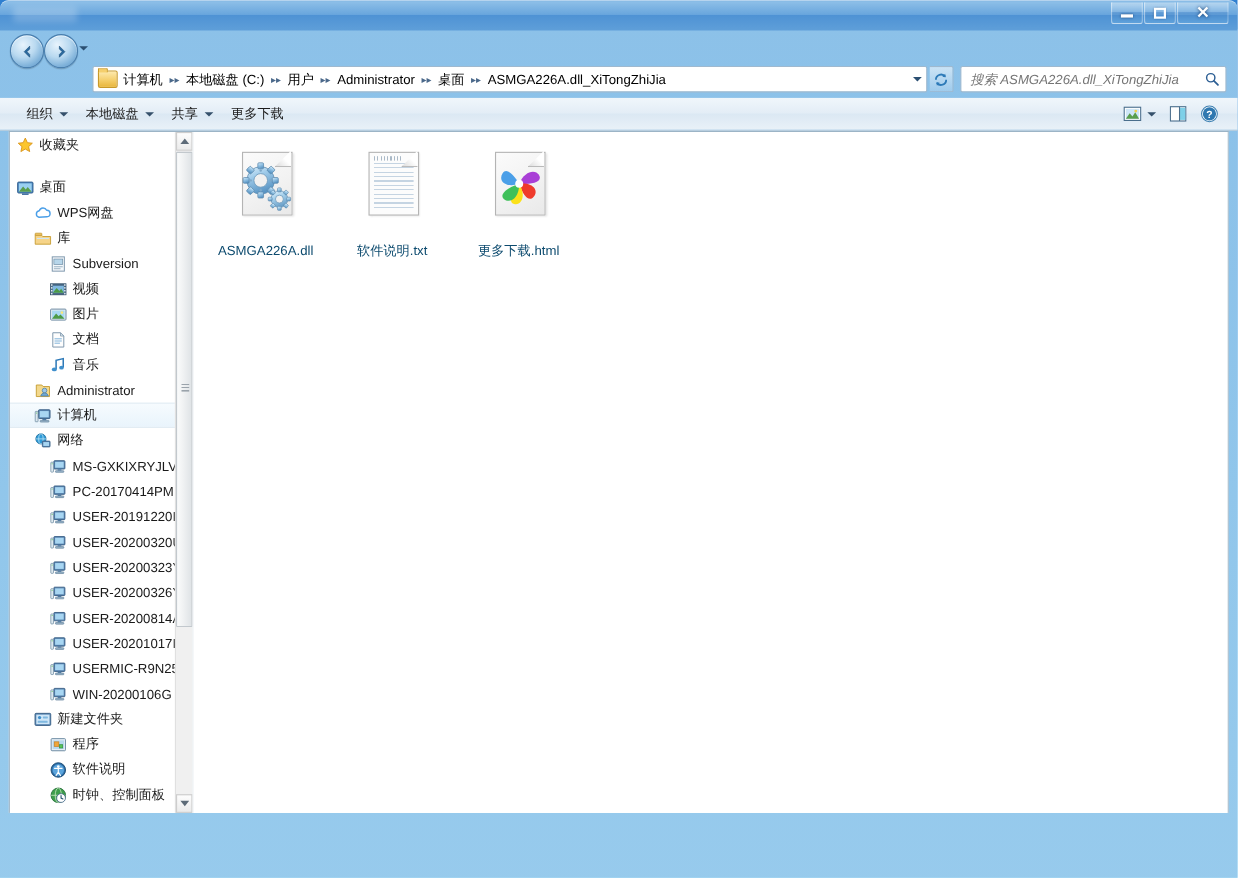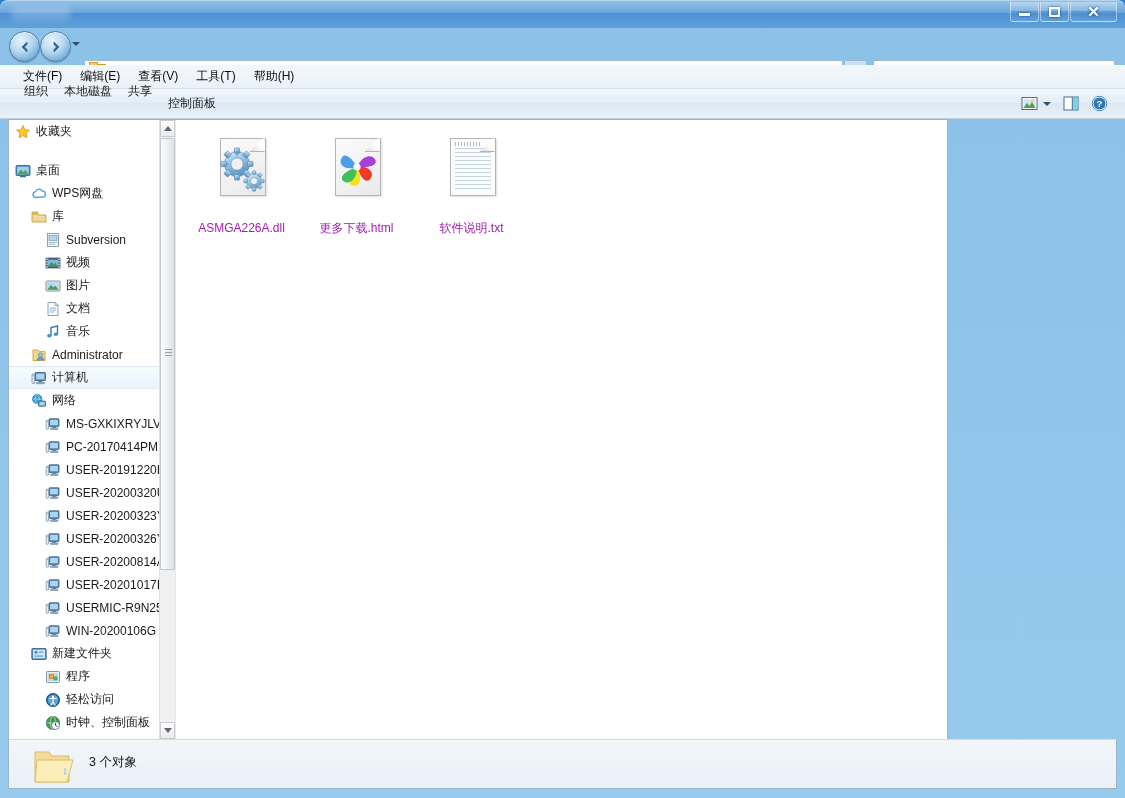--- a/index.html
+++ b/index.html
@@ -195,34 +195,34 @@
     width:1125px; height:30px;
     background: linear-gradient(180deg, #f0f6fb 0%, #e3edf6 48%, #dbe8f3 50%, #e9f1f8 100%);
     border-bottom:1px solid #b9cfdf;
     display:flex; align-items:center;
     padding-left:16px;
     box-sizing:border-box;
   }
   .tbitem {
     font-size:12px; color:#1b1b1b;
     padding:4px 8px;
-    display:flex; align-items:center; gap:20px;
-    cursor:default; border-radius:2px;flex-direction:column;
+    display:flex; align-items:center; gap:6px;
+    cursor:default; border-radius:2px;
   }
   .caret {
     width:0;height:0;border-left:4px solid transparent;border-right:4px solid transparent;
     border-top:4px solid #35506b; display:inline-block;
   }
   #tb-right { margin-left:auto; display:flex; align-items:center; gap:2px; padding-right:12px; }
   .tbicon { padding:3px 5px; display:flex; align-items:center; gap:5px; cursor:default; border-radius:2px; }
 
   
   #body {
     position:absolute; left:8px; top:119px;
-    width:940px; height:620px;
+    width:1109px; height:620px;
     background:#ffffff;
     border:1px solid #9cb4c6;
     border-bottom:none;
     box-sizing:border-box;
     display:flex;
     overflow:hidden;
   }
 
   
   #sidebar {
@@ -294,21 +294,21 @@
     display:flex; gap:0px;
   }
   .fileitem {
     width:115px;
     display:flex; flex-direction:column; align-items:center;
     padding-top:6px;
     cursor:default;
   }
   .thumb { width:64px; height:80px; position:relative; }
   .fname {
-    margin-top:7px; font-size:12px; color:#a21caf;
+    margin-top:7px; font-size:12px; color:#0c4a6e;
     text-align:center; line-height:15px;
     max-width:112px;
     word-break: break-all;
   }
 
   
   .page-shape {
     position:absolute; left:10px; top:4px;
     width:44px; height:56px;
     background: linear-gradient(150deg,#fbfbfb 0%, #f2f2f2 55%, #e9e9e9 100%);
@@ -422,43 +422,36 @@
       <input id="search-input" type="text" placeholder="搜索 ASMGA226A.dll_XiTongZhiJia" style="">
       <span id="search-icon">
         <svg width="14" height="14" viewBox="0 0 16 16">
           <circle cx="6.5" cy="6.5" r="4.3" fill="none" stroke="#2d5f94" stroke-width="1.5"></circle>
           <line x1="9.8" y1="9.8" x2="14" y2="14" stroke="#2d5f94" stroke-width="1.8" stroke-linecap="round"></line>
         </svg>
       </span>
     </div>
   </div>
 
-  <div id="menubar">
-    <div class="menuitem">文件(F)</div>
-    <div class="menuitem">编辑(E)</div>
-    <div class="menuitem">查看(V)</div>
-    <div class="menuitem">工具(T)</div>
-    <div class="menuitem">帮助(H)</div>
-  </div>
 
   <div id="toolbar">
     <div class="tbitem">
       <span>组织</span>
       <span class="caret"></span>
     </div>
     <div class="tbitem">
       <span>本地磁盘</span>
       <span class="caret"></span>
     </div>
     <div class="tbitem">
       <span>共享</span>
       <span class="caret"></span>
     </div>
     <div class="tbitem">
-      <span>控制面板</span>
+      <span>更多下载</span>
     </div>
 
     <div id="tb-right">
       <div class="tbicon">
         <svg width="17" height="15" viewBox="0 0 17 15">
           <rect x="1" y="1.5" width="15" height="12" fill="#fdfdfd" stroke="#4a6e8c" stroke-width="1"></rect>
           <rect x="2.5" y="3" width="12" height="9" fill="#cfe6f7"></rect>
           <path d="M2.5 12 L6 7 L8.5 10 L11 6 L14.5 12 Z" fill="#5a9e4c"></path>
           <circle cx="11.5" cy="5" r="1.3" fill="#f2d14a"></circle>
         </svg>
@@ -779,21 +772,21 @@
           </div>
           <div class="navrow ind2">
             <span class="ico">
               <svg width="16" height="16" viewBox="0 0 16 16">
                 <circle cx="8" cy="8" r="6.6" fill="#2e6ea8" stroke="#17486f" stroke-width="0.8"></circle>
                 <circle cx="8" cy="8" r="5.2" fill="#5aa4dc"></circle>
                 <circle cx="8" cy="4.9" r="1.2" fill="#ffffff"></circle>
                 <path d="M4.6 6.5 L11.4 6.5 M8 6.5 L8 10 M8 10 L6 13 M8 10 L10 13" stroke="#ffffff" stroke-width="1.1" fill="none" stroke-linecap="round"></path>
               </svg>
             </span>
-            <span class="lbl">轻松访问</span>
+            <span class="lbl">软件说明</span>
           </div>
           <div class="navrow ind2">
             <span class="ico">
               <svg width="16" height="16" viewBox="0 0 16 16">
                 <circle cx="8" cy="8" r="6.6" fill="#3f9e4c" stroke="#24703a" stroke-width="0.8"></circle>
                 <ellipse cx="8" cy="8" rx="2.8" ry="6.6" fill="none" stroke="#cdecc9" stroke-width="0.7"></ellipse>
                 <line x1="1.4" y1="8" x2="14.6" y2="8" stroke="#cdecc9" stroke-width="0.7"></line>
                 <circle cx="10.5" cy="10.5" r="4" fill="#ffffff" stroke="#4a6e8c" stroke-width="0.8"></circle>
                 <path d="M10.5 8.2 L10.5 10.5 L12.2 11.4" stroke="#26506f" stroke-width="1" fill="none" stroke-linecap="round"></path>
               </svg>
@@ -871,59 +864,51 @@
                 </g>
                 <circle r="3.6" fill="#f0f0f0" stroke="#6d9bbd" stroke-width="0.7"></circle>
               </g>
             </svg>
           </div>
           <div class="fname">ASMGA226A.dll</div>
         </div>
 
         <div class="fileitem">
           <div class="thumb">
+            <div class="page-shape" style="background:#fcfcfc;">
+              <div class="txt-top"></div>
+              <div class="txt-lines"></div>
+            </div>
+            <div style="position:absolute;left:10px;top:4px;width:44px;height:56px;overflow:visible;">
+              <div class="page-fold-line" style="position:absolute;right:-1px;top:-1px;width:14px;height:14px;"></div>
+            </div>
+          </div>
+          <div class="fname">软件说明.txt</div>
+        </div>
+
+        <div class="fileitem">
+          <div class="thumb">
             <div class="page-shape"></div>
             <div style="position:absolute;left:10px;top:4px;width:44px;height:56px;overflow:visible;">
               <div class="page-fold-line" style="position:absolute;right:-1px;top:-1px;width:14px;height:14px;"></div>
             </div>
             <svg width="64" height="80" viewBox="0 0 64 80" style="position:absolute;left:0;top:0;">
               <g transform="translate(32,33)">
 
                 <path d="M0,0 C3,-13 13,-16 17,-10 C20,-5 12,-1 0,0 Z" fill="#a93fd6" transform="rotate(10)"></path>
                 <path d="M0,0 C13,-3 19,5 14,11 C10,16 4,9 0,0 Z" fill="#ef3b2c" transform="rotate(6)"></path>
                 <path d="M0,0 C9,9 7,19 0,19 C-6,19 -5,9 0,0 Z" fill="#fbe11a" transform="rotate(14)"></path>
                 <path d="M0,0 C-3,13 -13,16 -17,10 C-20,5 -12,1 0,0 Z" fill="#3fc05a" transform="rotate(-14)"></path>
                 <path d="M0,0 C-13,3 -19,-5 -14,-11 C-10,-16 -4,-9 0,0 Z" fill="#4b9fe8" transform="rotate(-6)"></path>
                 <path d="M0,0 C-9,-9 -7,-19 0,-19 C6,-19 5,-9 0,0 Z" fill="#a93fd6" transform="rotate(30)" opacity="0"></path>
                 <circle r="3.6" fill="#ffffff"></circle>
               </g>
             </svg>
           </div>
           <div class="fname">更多下载.html</div>
         </div>
 
-        <div class="fileitem">
-          <div class="thumb">
-            <div class="page-shape" style="background:#fcfcfc;">
-              <div class="txt-top"></div>
-              <div class="txt-lines"></div>
-            </div>
-            <div style="position:absolute;left:10px;top:4px;width:44px;height:56px;overflow:visible;">
-              <div class="page-fold-line" style="position:absolute;right:-1px;top:-1px;width:14px;height:14px;"></div>
-            </div>
-          </div>
-          <div class="fname">软件说明.txt</div>
-        </div>
-
       </div>
     </div>
   </div>
 
-  <div id="statusbar">
-    <svg id="status-folder" viewBox="0 0 46 38">
-      <path d="M4 4 L18 4 L21 8 L38 8 L38 34 L4 34 Z" fill="#f3dc9a" stroke="#d9bb63" stroke-width="1"></path>
-      <path d="M6 12 L42 12 L36 34 L4 34 Z" fill="#fbeeb9" stroke="#dbbe6a" stroke-width="1"></path>
-      <rect x="33" y="20" width="2.5" height="7" rx="1" fill="#bfd6e6"></rect>
-    </svg>
-    <div id="status-text">3 个对象</div>
-  </div>
 
 </div>
 
 </body></html>

